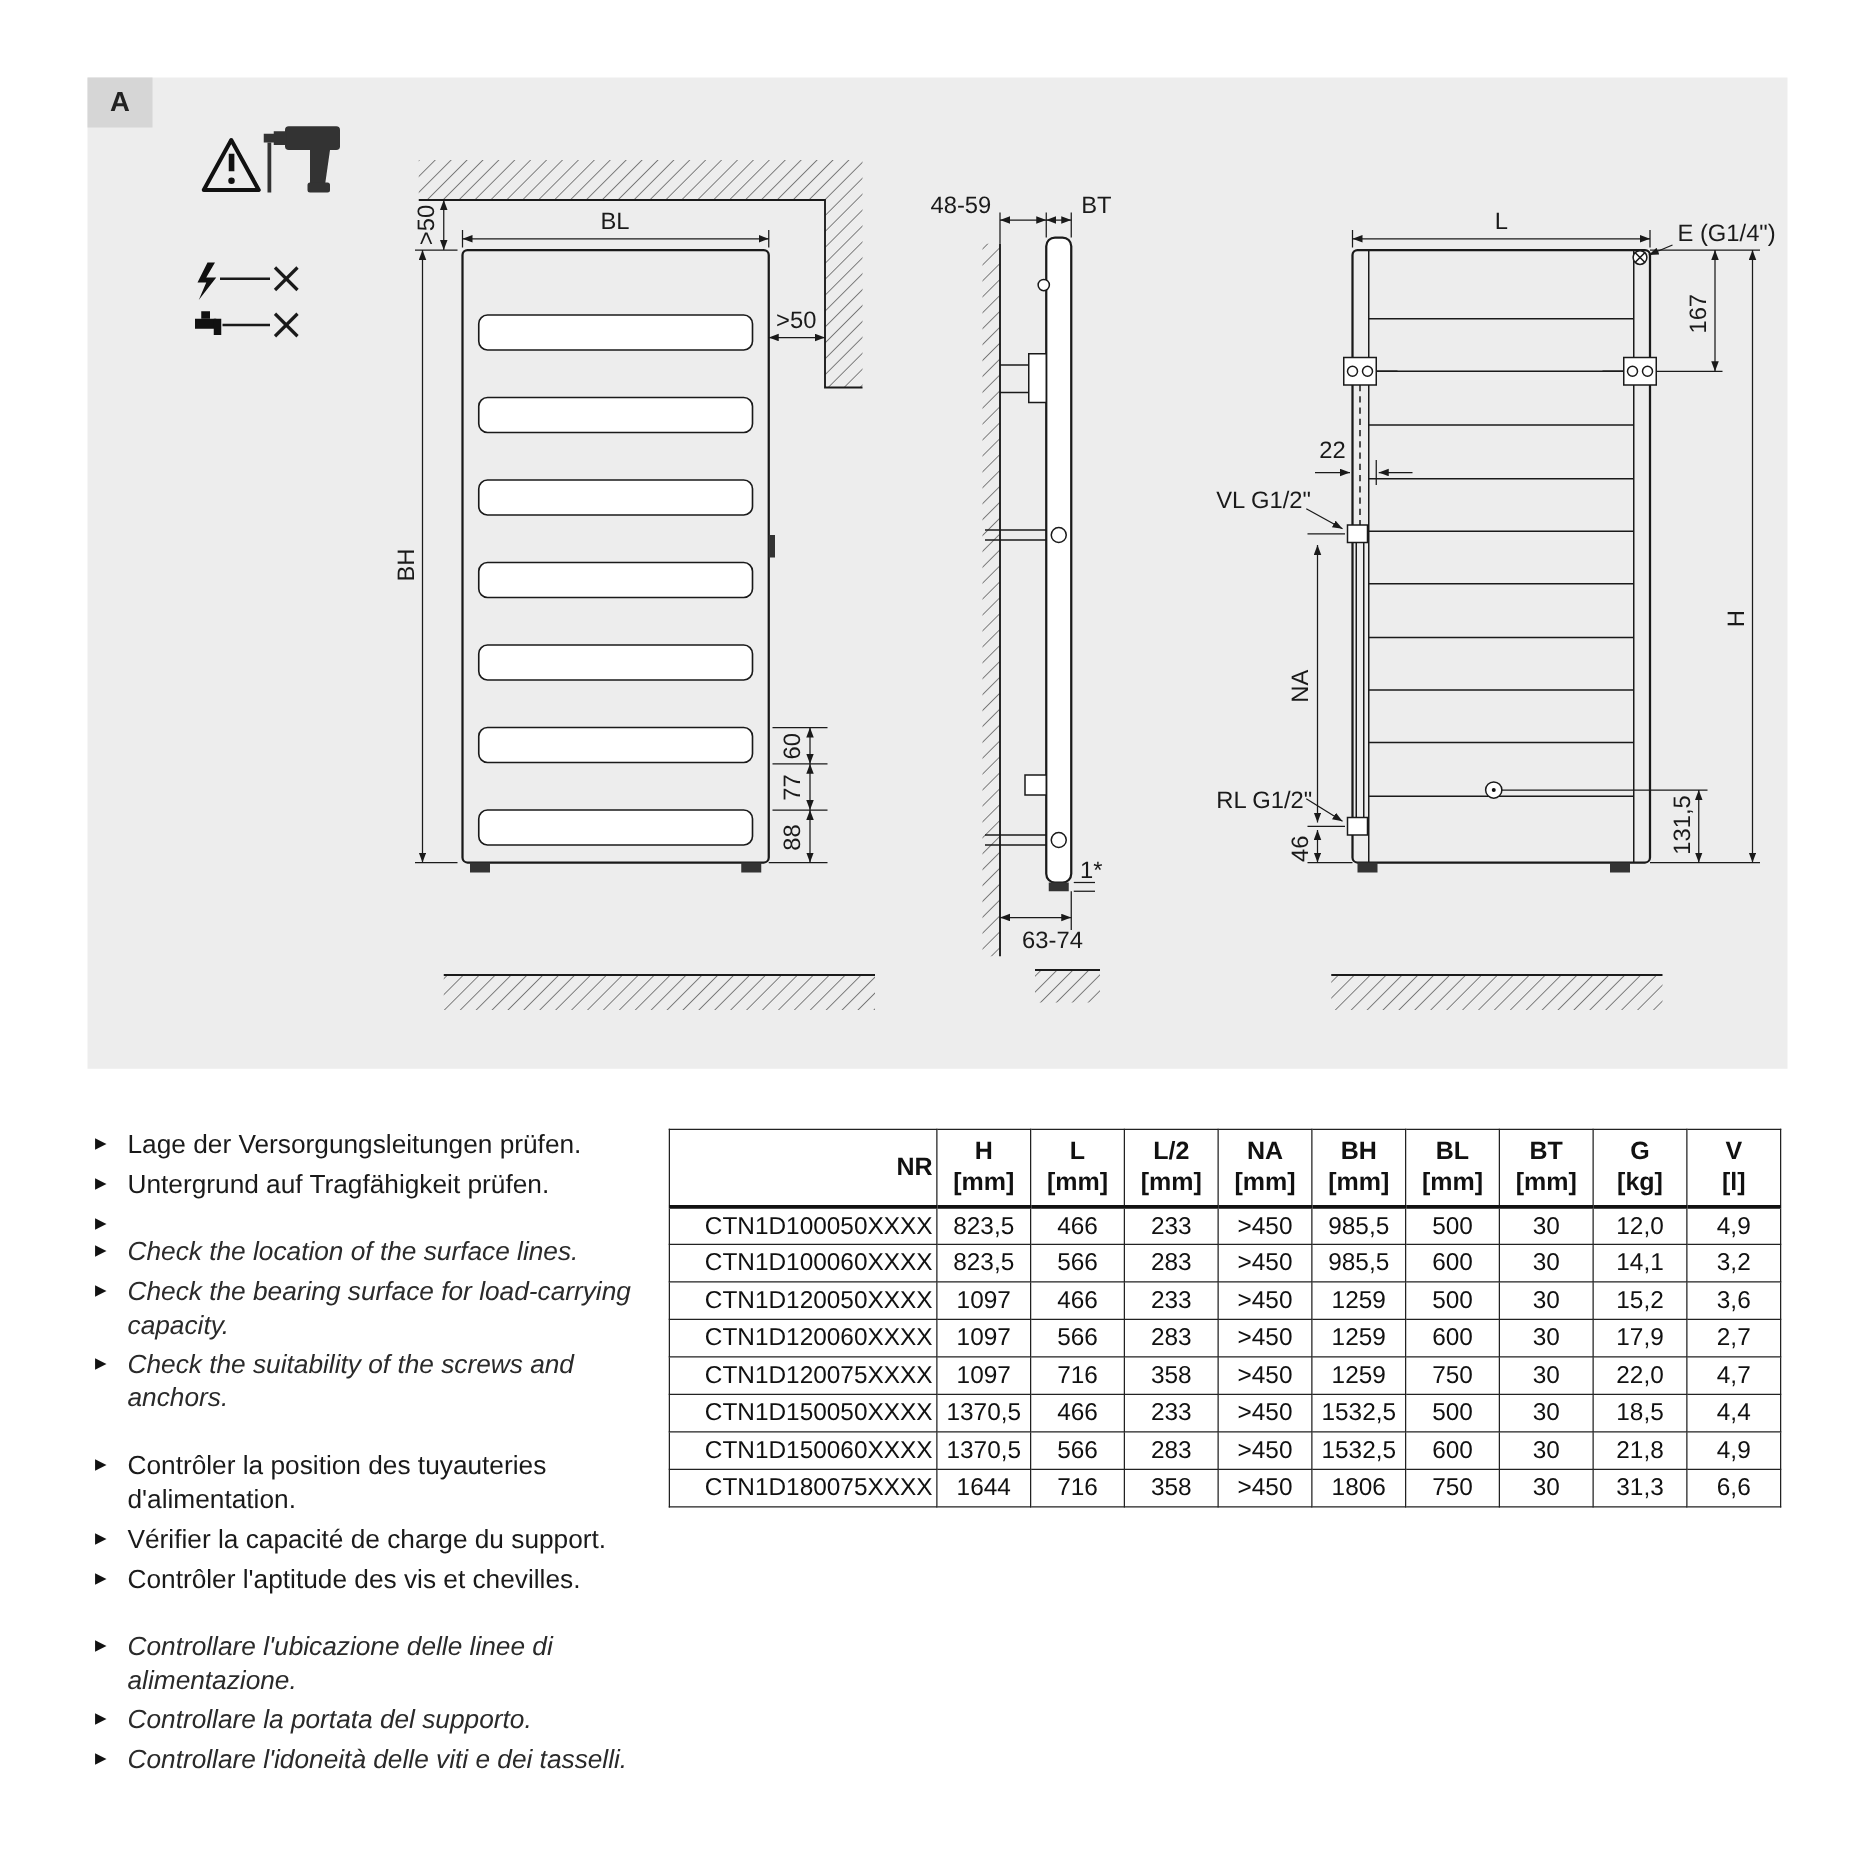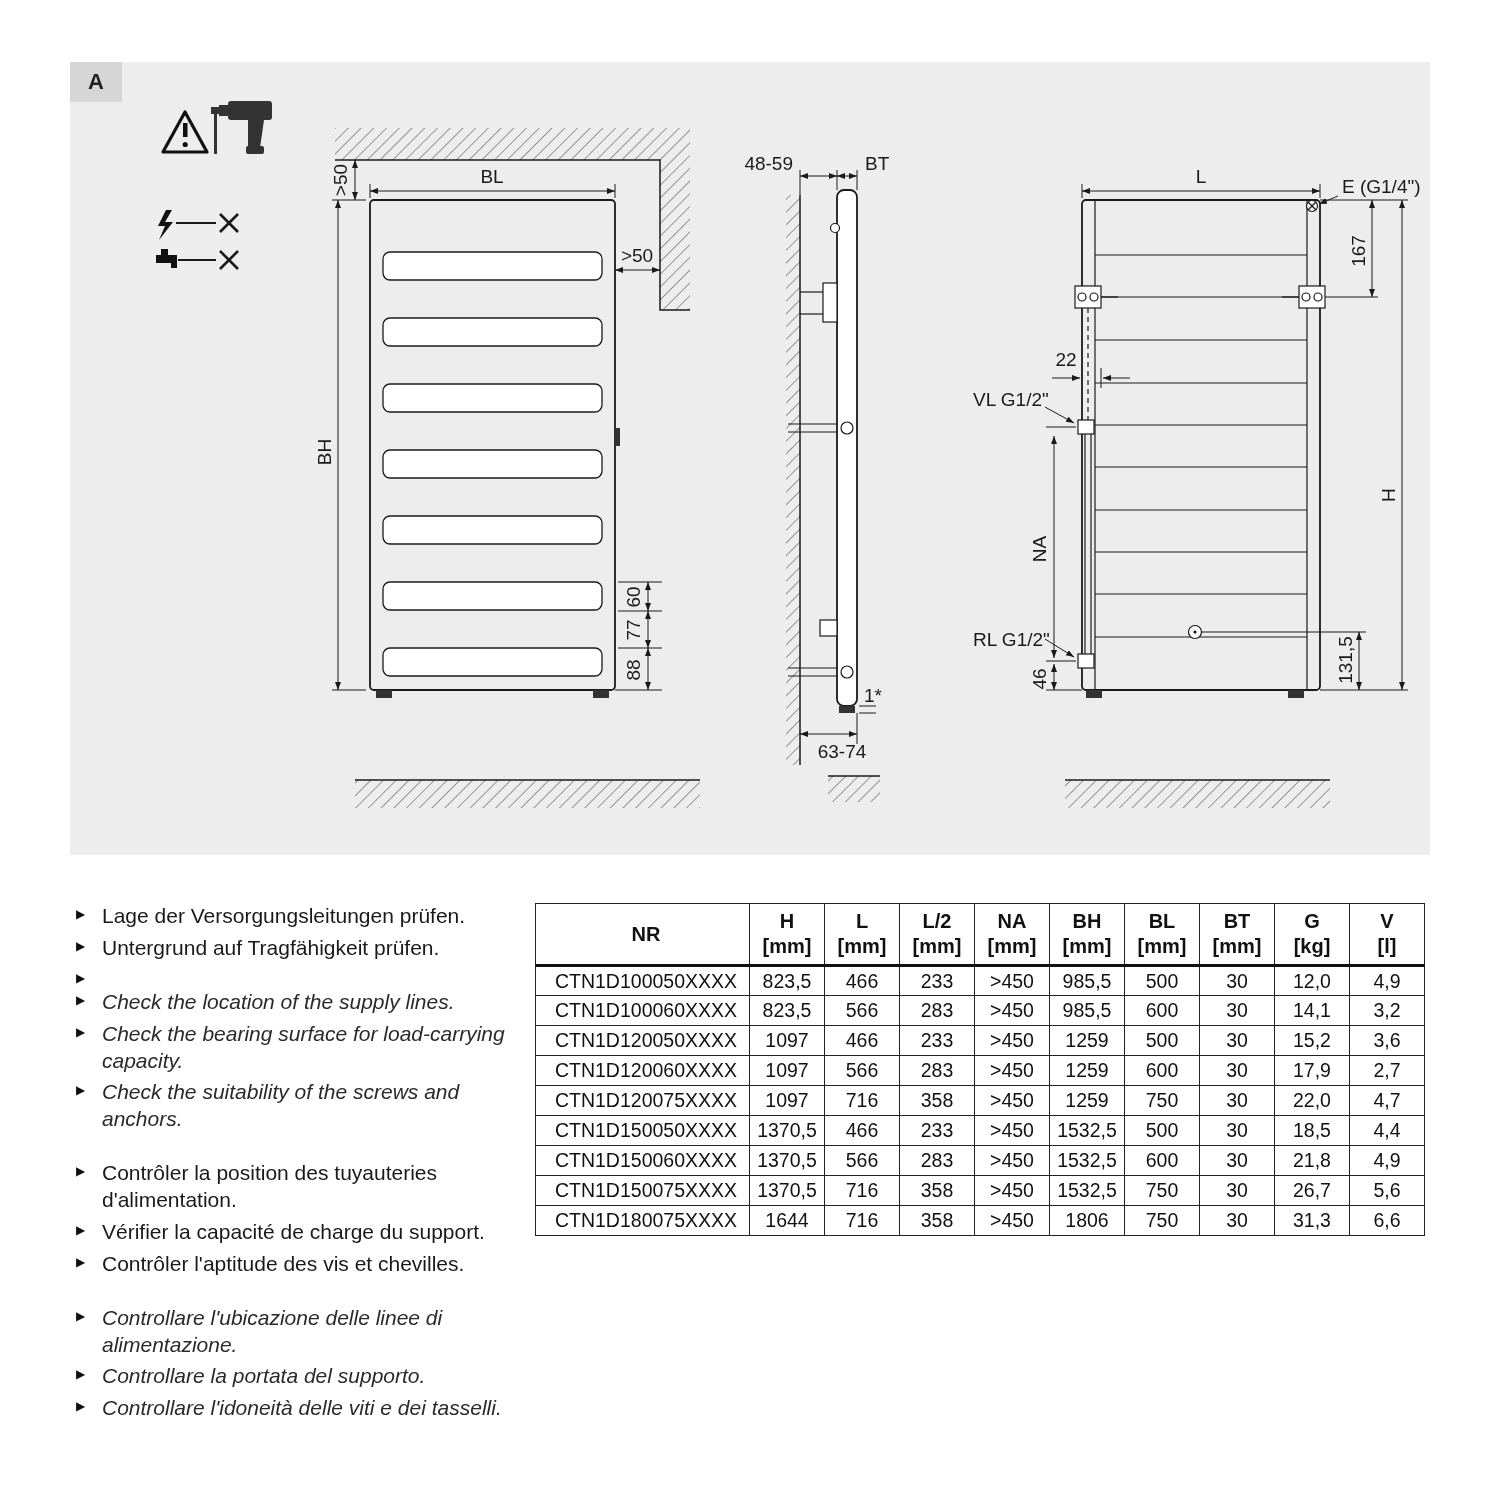--- a/index.html
+++ b/index.html
@@ -17,21 +17,21 @@
   .instr-group.italic .instr-text{font-style:italic;color:#2a2a2a;}
   .instr-item{position:relative;padding-left:27px;margin-bottom:5px;line-height:1.28;}
   .instr-item .bullet{position:absolute;left:1px;top:4px;font-size:12px;color:#111;}
 
   .table-wrap{position:absolute;left:535px;top:903px;width:890px;}
   table.dim-table{border-collapse:collapse;table-layout:fixed;width:890px;font-size:19.5px;color:#111;}
   table.dim-table th,table.dim-table td{border:1px solid #222;text-align:center;padding:0 3px;vertical-align:middle;}
   table.dim-table{border:1.5px solid #111;}
   table.dim-table thead th{font-weight:bold;height:62px;border-bottom:3px solid #111;font-size:20px;line-height:1.25;}
   table.dim-table tbody td{height:30px;}
-  table.dim-table .nr-col{width:214px;text-align:center;padding-left:10px;}
+  table.dim-table .nr-col{width:214px;text-align:right;padding-left:10px;}
 </style>
 </head>
 <body>
 
 <section class="panel">
   <div class="panel-label">A</div>
 
 
   <svg class="diagram" width="1360" height="793" viewBox="0 0 1360 793">
     <defs>
@@ -252,21 +252,21 @@
   </svg>
 </section>
 
 <section class="instructions">
     <div class="instr-group">
       <div class="instr-item"><span class="bullet">▶</span><span class="instr-text">Lage der Versorgungsleitungen prüfen.</span></div>
       <div class="instr-item"><span class="bullet">▶</span><span class="instr-text">Untergrund auf Tragfähigkeit prüfen.</span></div>
       <div class="instr-item"><span class="bullet">▶</span></div>
     </div>
     <div class="instr-group italic">
-      <div class="instr-item"><span class="bullet">▶</span><span class="instr-text">Check the location of the supply lines.</span></div>
+      <div class="instr-item"><span class="bullet">▶</span><span class="instr-text">Check the location of the surface lines.</span></div>
       <div class="instr-item"><span class="bullet">▶</span><span class="instr-text">Check the bearing surface for load-carrying capacity.</span></div>
       <div class="instr-item"><span class="bullet">▶</span><span class="instr-text">Check the suitability of the screws and anchors.</span></div>
     </div>
     <div class="instr-group">
       <div class="instr-item"><span class="bullet">▶</span><span class="instr-text">Contrôler la position des tuyauteries d'alimentation.</span></div>
       <div class="instr-item"><span class="bullet">▶</span><span class="instr-text">Vérifier la capacité de charge du support.</span></div>
       <div class="instr-item"><span class="bullet">▶</span><span class="instr-text">Contrôler l'aptitude des vis et chevilles.</span></div>
     </div>
     <div class="instr-group italic">
       <div class="instr-item"><span class="bullet">▶</span><span class="instr-text">Controllare l'ubicazione delle linee di alimentazione.</span></div>
@@ -399,32 +399,20 @@
           <td>566</td>
           <td>283</td>
           <td>&gt;450</td>
           <td>1532,5</td>
           <td>600</td>
           <td>30</td>
           <td>21,8</td>
           <td>4,9</td>
         </tr>
         <tr>
-          <td class="nr-col">CTN1D150075XXXX</td>
-          <td>1370,5</td>
-          <td>716</td>
-          <td>358</td>
-          <td>&gt;450</td>
-          <td>1532,5</td>
-          <td>750</td>
-          <td>30</td>
-          <td>26,7</td>
-          <td>5,6</td>
-        </tr>
-        <tr>
           <td class="nr-col">CTN1D180075XXXX</td>
           <td>1644</td>
           <td>716</td>
           <td>358</td>
           <td>&gt;450</td>
           <td>1806</td>
           <td>750</td>
           <td>30</td>
           <td>31,3</td>
           <td>6,6</td>

